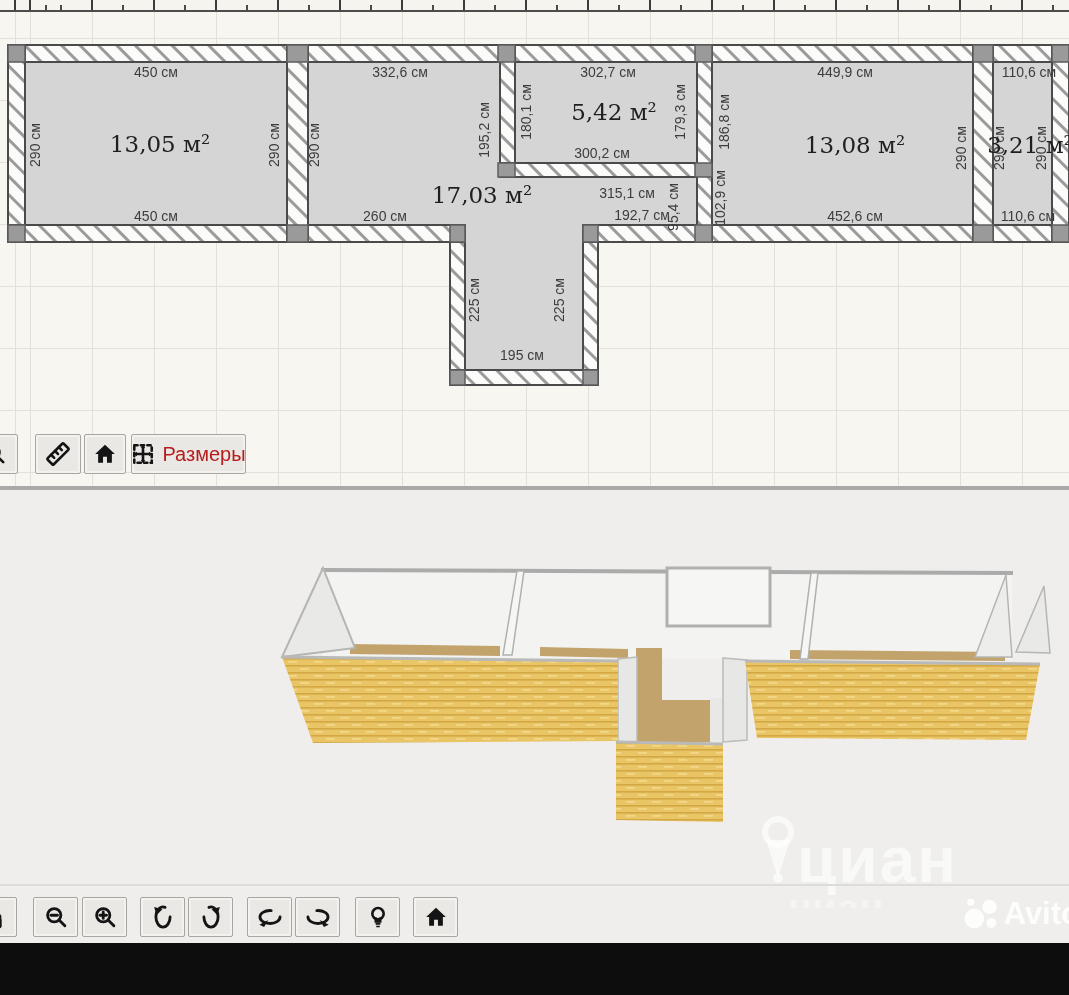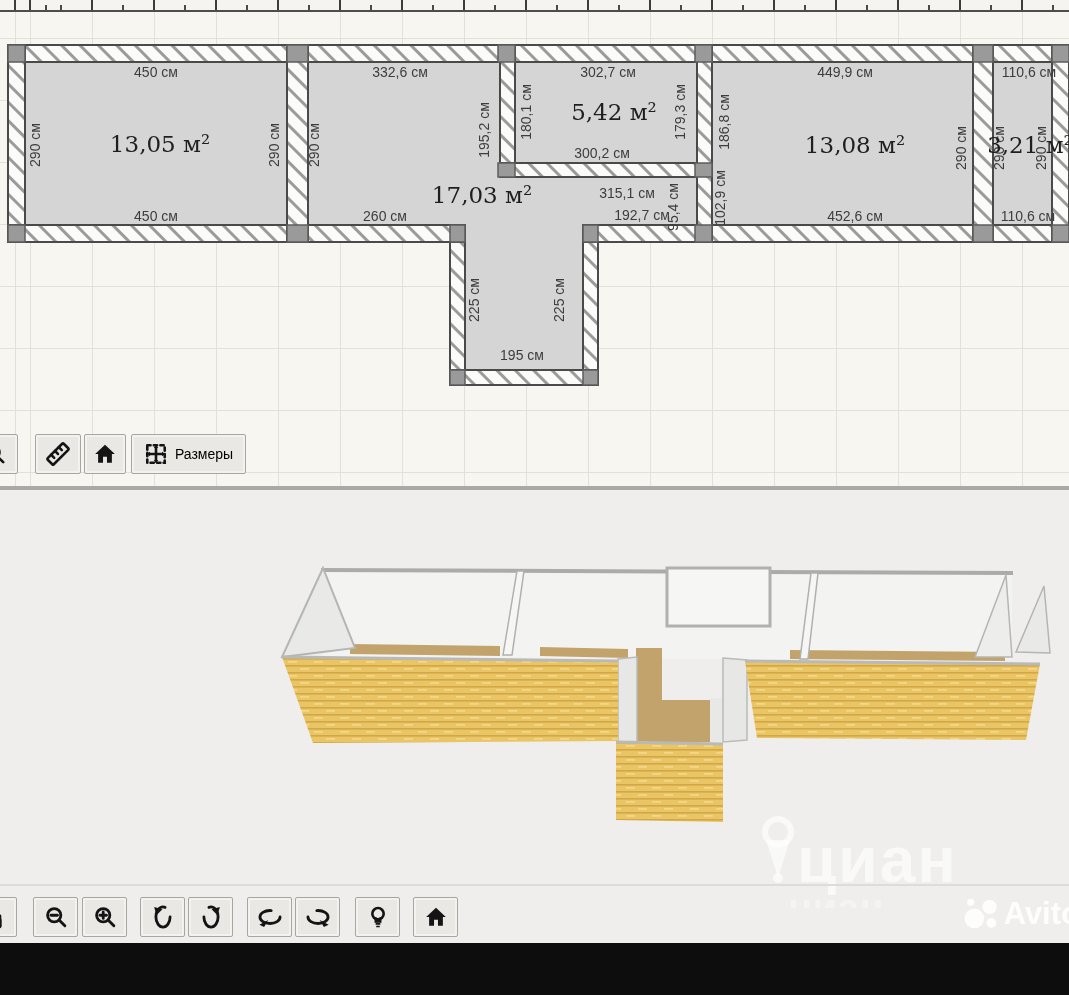--- a/index.html
+++ b/index.html
@@ -21,21 +21,21 @@
     background:repeating-linear-gradient(90deg,#4a4a4a 0 2px,transparent 2px 62px);
     background-position-x:60px;}
   svg{display:block;}
   .planlbl{font-family:"Liberation Sans",sans-serif;font-size:14px;fill:#3d3d3d;}
   .arealbl{font-family:"DejaVu Serif","Liberation Serif",serif;font-size:23px;fill:#1f1f1f;}
   
   .tbtn{position:absolute;height:40px;box-sizing:border-box;background:#e9e8e5;
         border:1px solid #a8a6a2;border-radius:2px;display:flex;align-items:center;
         justify-content:center;overflow:hidden;box-shadow:0 0 0 2px #f3f2ee inset;}
   .tbtn svg{flex:0 0 auto;}
-  .tbtn .lbl{font-size:14px;color:#000000;margin-left:7px;white-space:nowrap;}
+  .tbtn .lbl{font-size:20px;color:#b91c1c;margin-left:7px;white-space:nowrap;}
   .ticon{stroke:#141414;fill:none;stroke-width:2.4;stroke-linecap:round;}
   
   #divider{position:absolute;left:0;top:486px;width:1069px;height:4px;background:#a9a9a7;}
   #lower{position:absolute;left:0;top:490px;width:1069px;height:453px;background:#efeeec;}
   #faintline{position:absolute;left:0;top:884px;width:1069px;height:2px;background:#dcdcd9;}
   #blackbar{position:absolute;left:0;top:943px;width:1069px;height:52px;background:#0d0d0d;}
   
   #wm-cian{position:absolute;left:745px;top:806px;width:230px;height:84px;
     color:rgba(255,255,255,.62);display:flex;align-items:flex-end;pointer-events:none;}
   #wm-cian .txt{font-size:64px;font-weight:bold;letter-spacing:2px;line-height:.9;}

